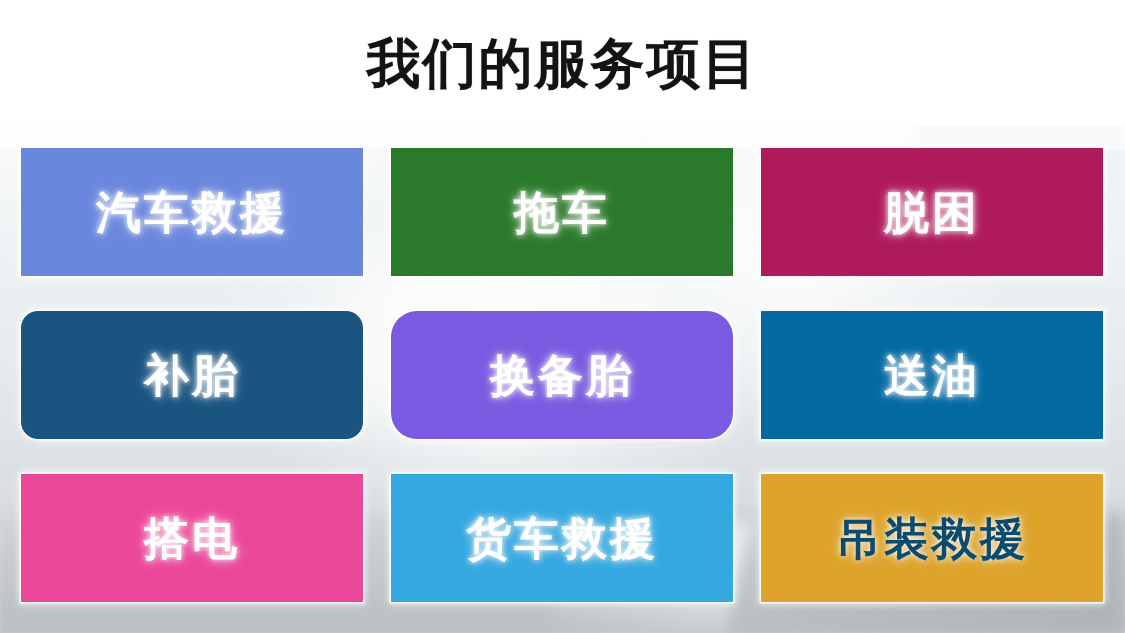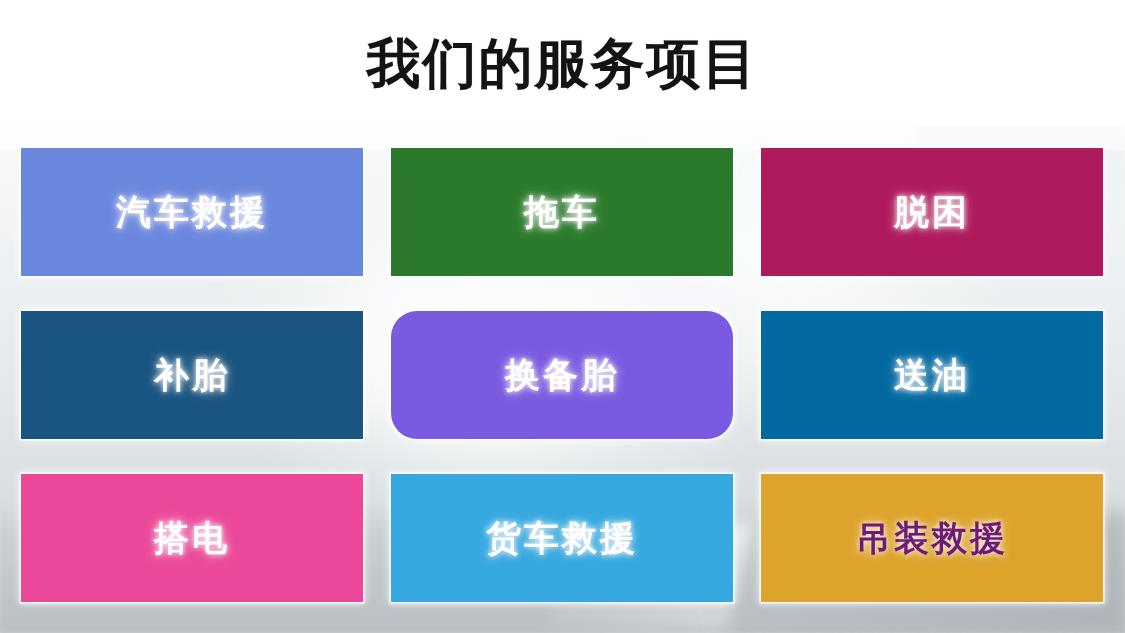--- a/index.html
+++ b/index.html
@@ -154,30 +154,29 @@
     position: relative;
     display: flex;
     align-items: center;
     justify-content: center;
     box-shadow:
       0 0 0 1.5px rgba(255,255,255,0.85),
       0 0 7px 2px rgba(255,255,255,0.75);
   }
   .tile-label {
     color: #ffffff;
-    font-size: 35px;
+    font-size: 45px;
     font-weight: bold;
     letter-spacing: 3px;
     line-height: 1;
     white-space: nowrap;
     text-shadow:
       0 0 5px rgba(255,255,255,0.95),
       0 0 11px rgba(255,255,255,0.7),
       0 1px 2px rgba(0,0,0,0.18);
-    font-family: Liberation Serif, serif;
   }
 </style>
 </head>
 <body>
 
 <div class="screen">
 
   <div class="bg-photo">
     <div class="bg-van"></div>
     <div class="bg-van2"></div>
@@ -195,33 +194,33 @@
   <div class="grid">
     <div class="tile" style="background: rgb(106, 135, 222);">
       <span class="tile-label" style="color: rgb(255, 255, 255);">汽车救援</span>
     </div>
     <div class="tile" style="background: rgb(43, 122, 43);">
       <span class="tile-label" style="color: rgb(255, 255, 255);">拖车</span>
     </div>
     <div class="tile" style="background: rgb(175, 26, 92);">
       <span class="tile-label" style="color: rgb(255, 255, 255);">脱困</span>
     </div>
-    <div class="tile" style="background: rgb(26, 84, 128);">
+    <div class="tile" style="background: rgb(26, 84, 128); border-radius: 17px;">
       <span class="tile-label" style="color: rgb(255, 255, 255);">补胎</span>
     </div>
     <div class="tile" style="background: rgb(122, 90, 224); border-radius: 26px;">
       <span class="tile-label" style="color: rgb(255, 255, 255);">换备胎</span>
     </div>
     <div class="tile" style="background: #0369a1; text-align: center;">
       <span class="tile-label" style="color: rgb(255, 255, 255);">送油</span>
     </div>
     <div class="tile" style="background: #ec4899; text-align: center;">
       <span class="tile-label" style="color: rgb(255, 255, 255);">搭电</span>
     </div>
     <div class="tile" style="background: rgb(53, 168, 224);">
       <span class="tile-label" style="color: rgb(255, 255, 255);">货车救援</span>
     </div>
     <div class="tile" style="background: rgb(221, 163, 43);">
-      <span class="tile-label" style="color: #701a75;">吊装救援</span>
+      <span class="tile-label" style="color: #0c4a6e;">吊装救援</span>
     </div>
   </div>
 
 </div>
 
 </body></html>

